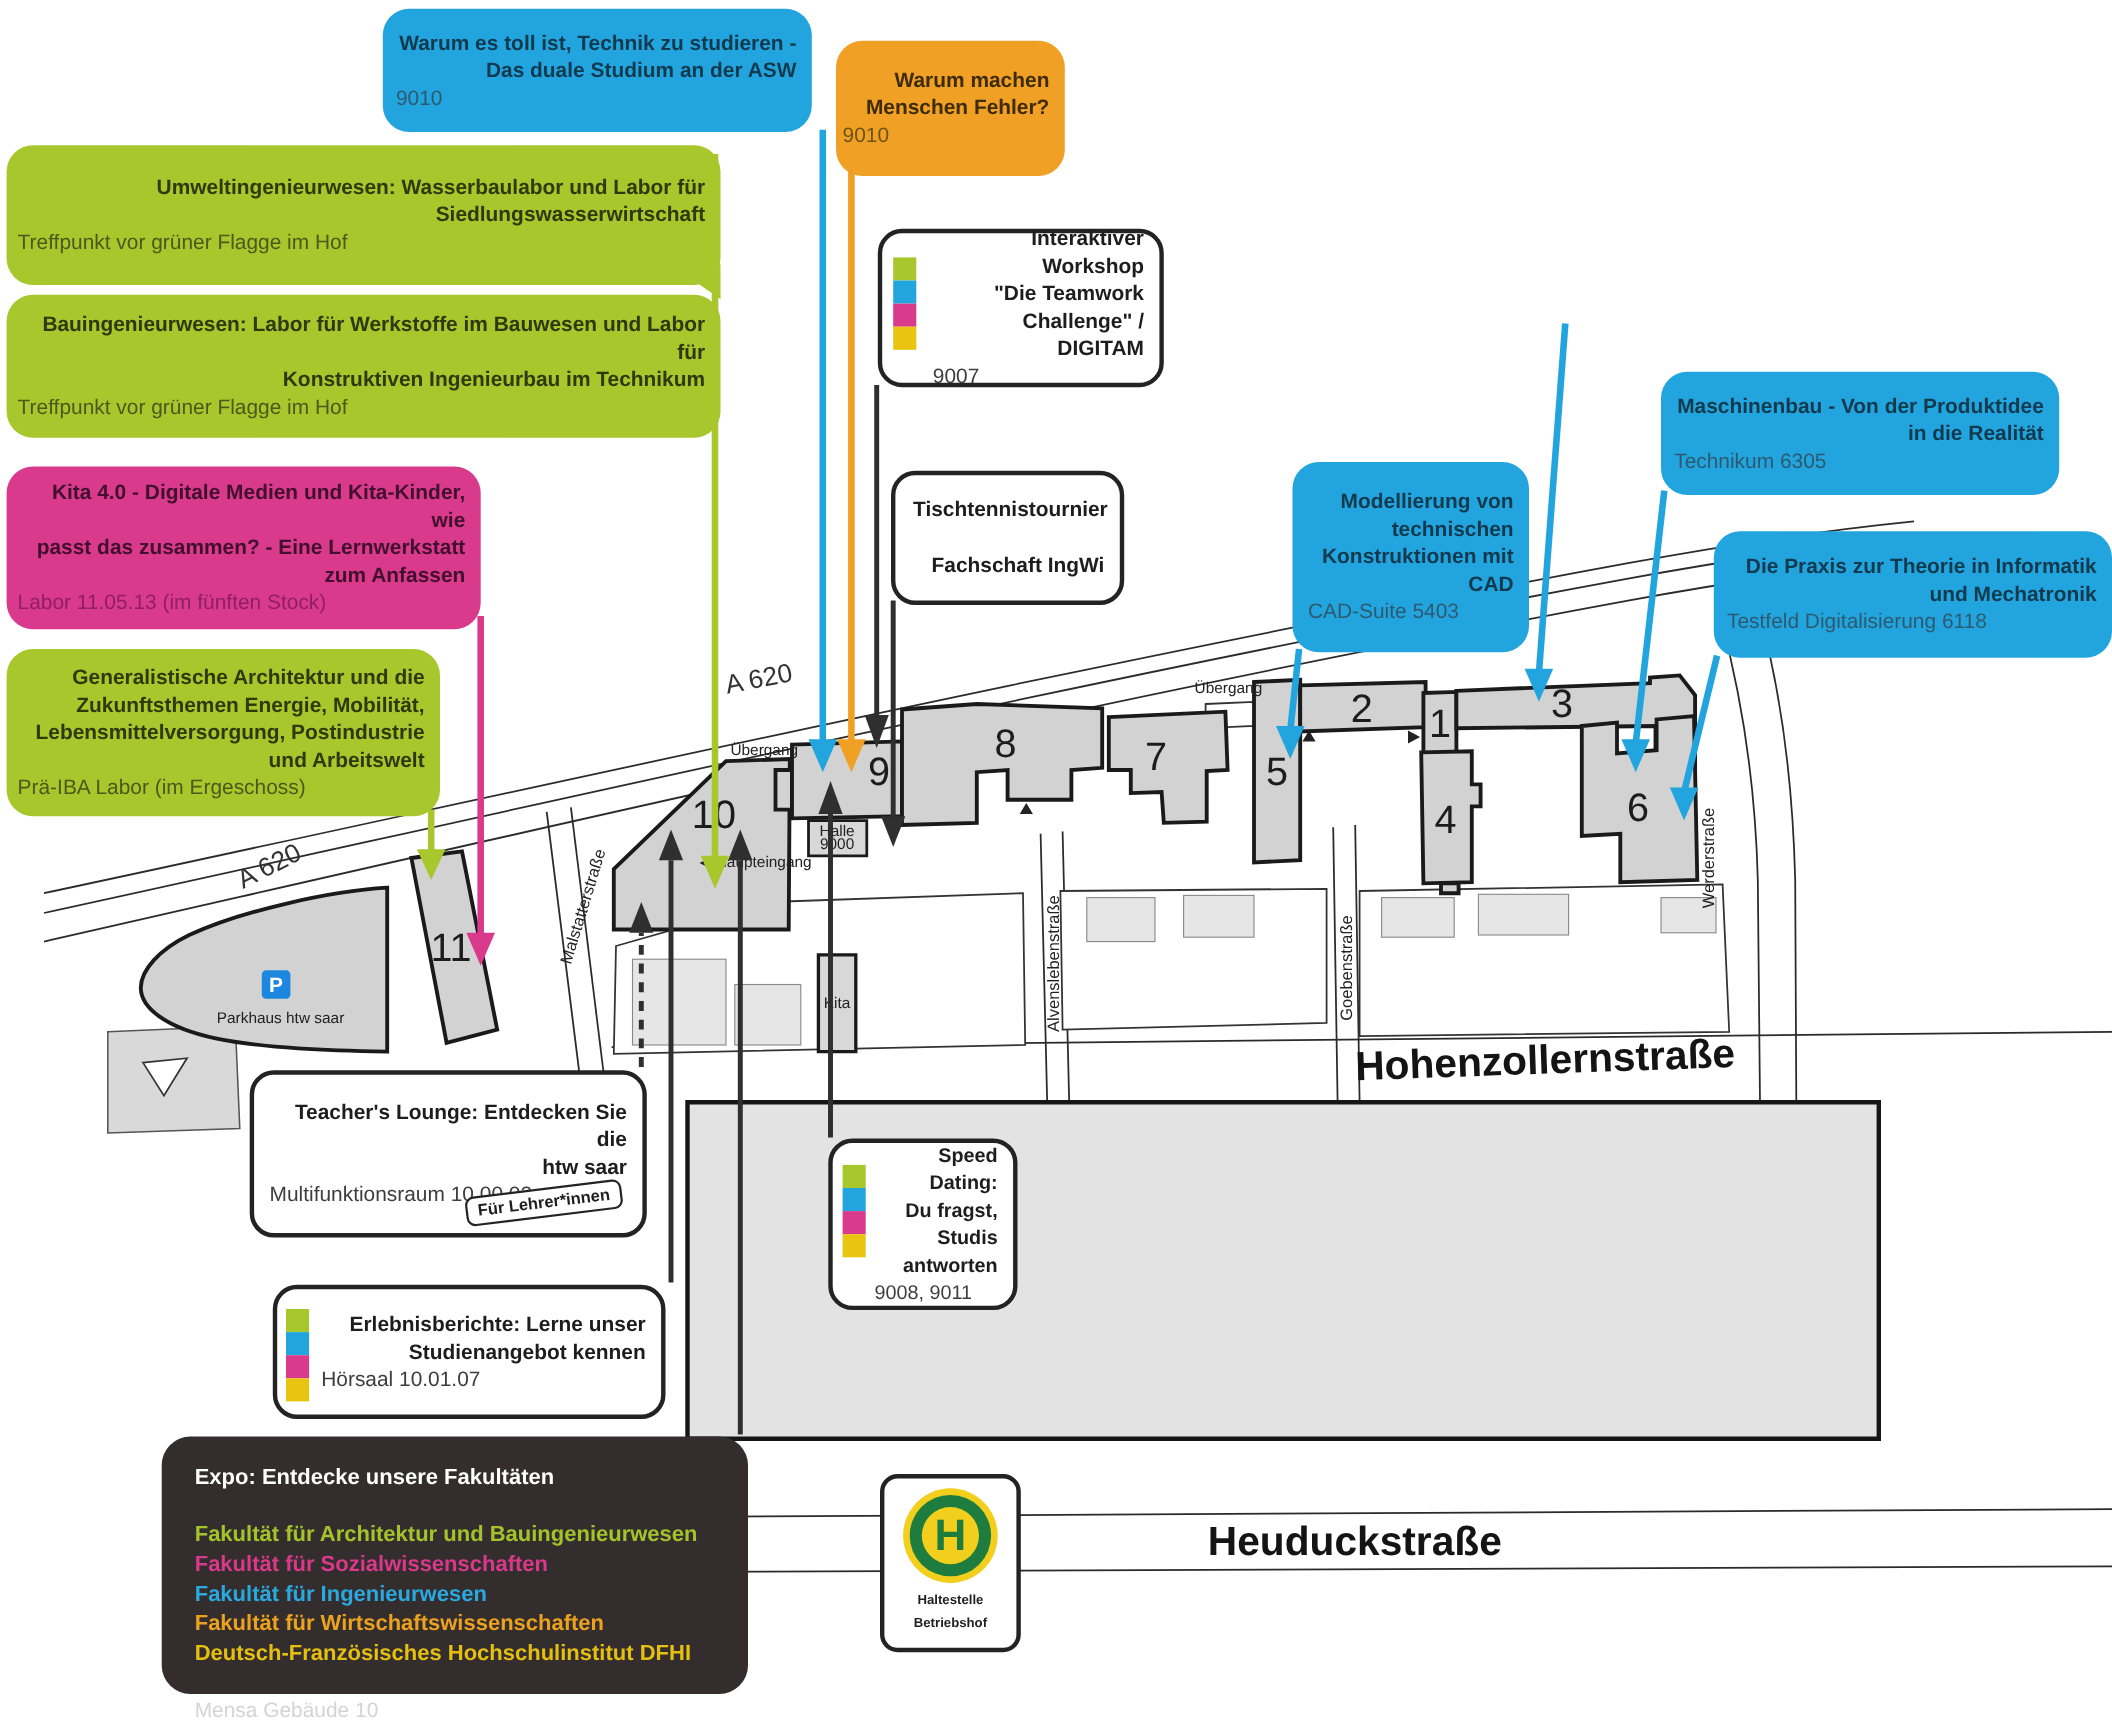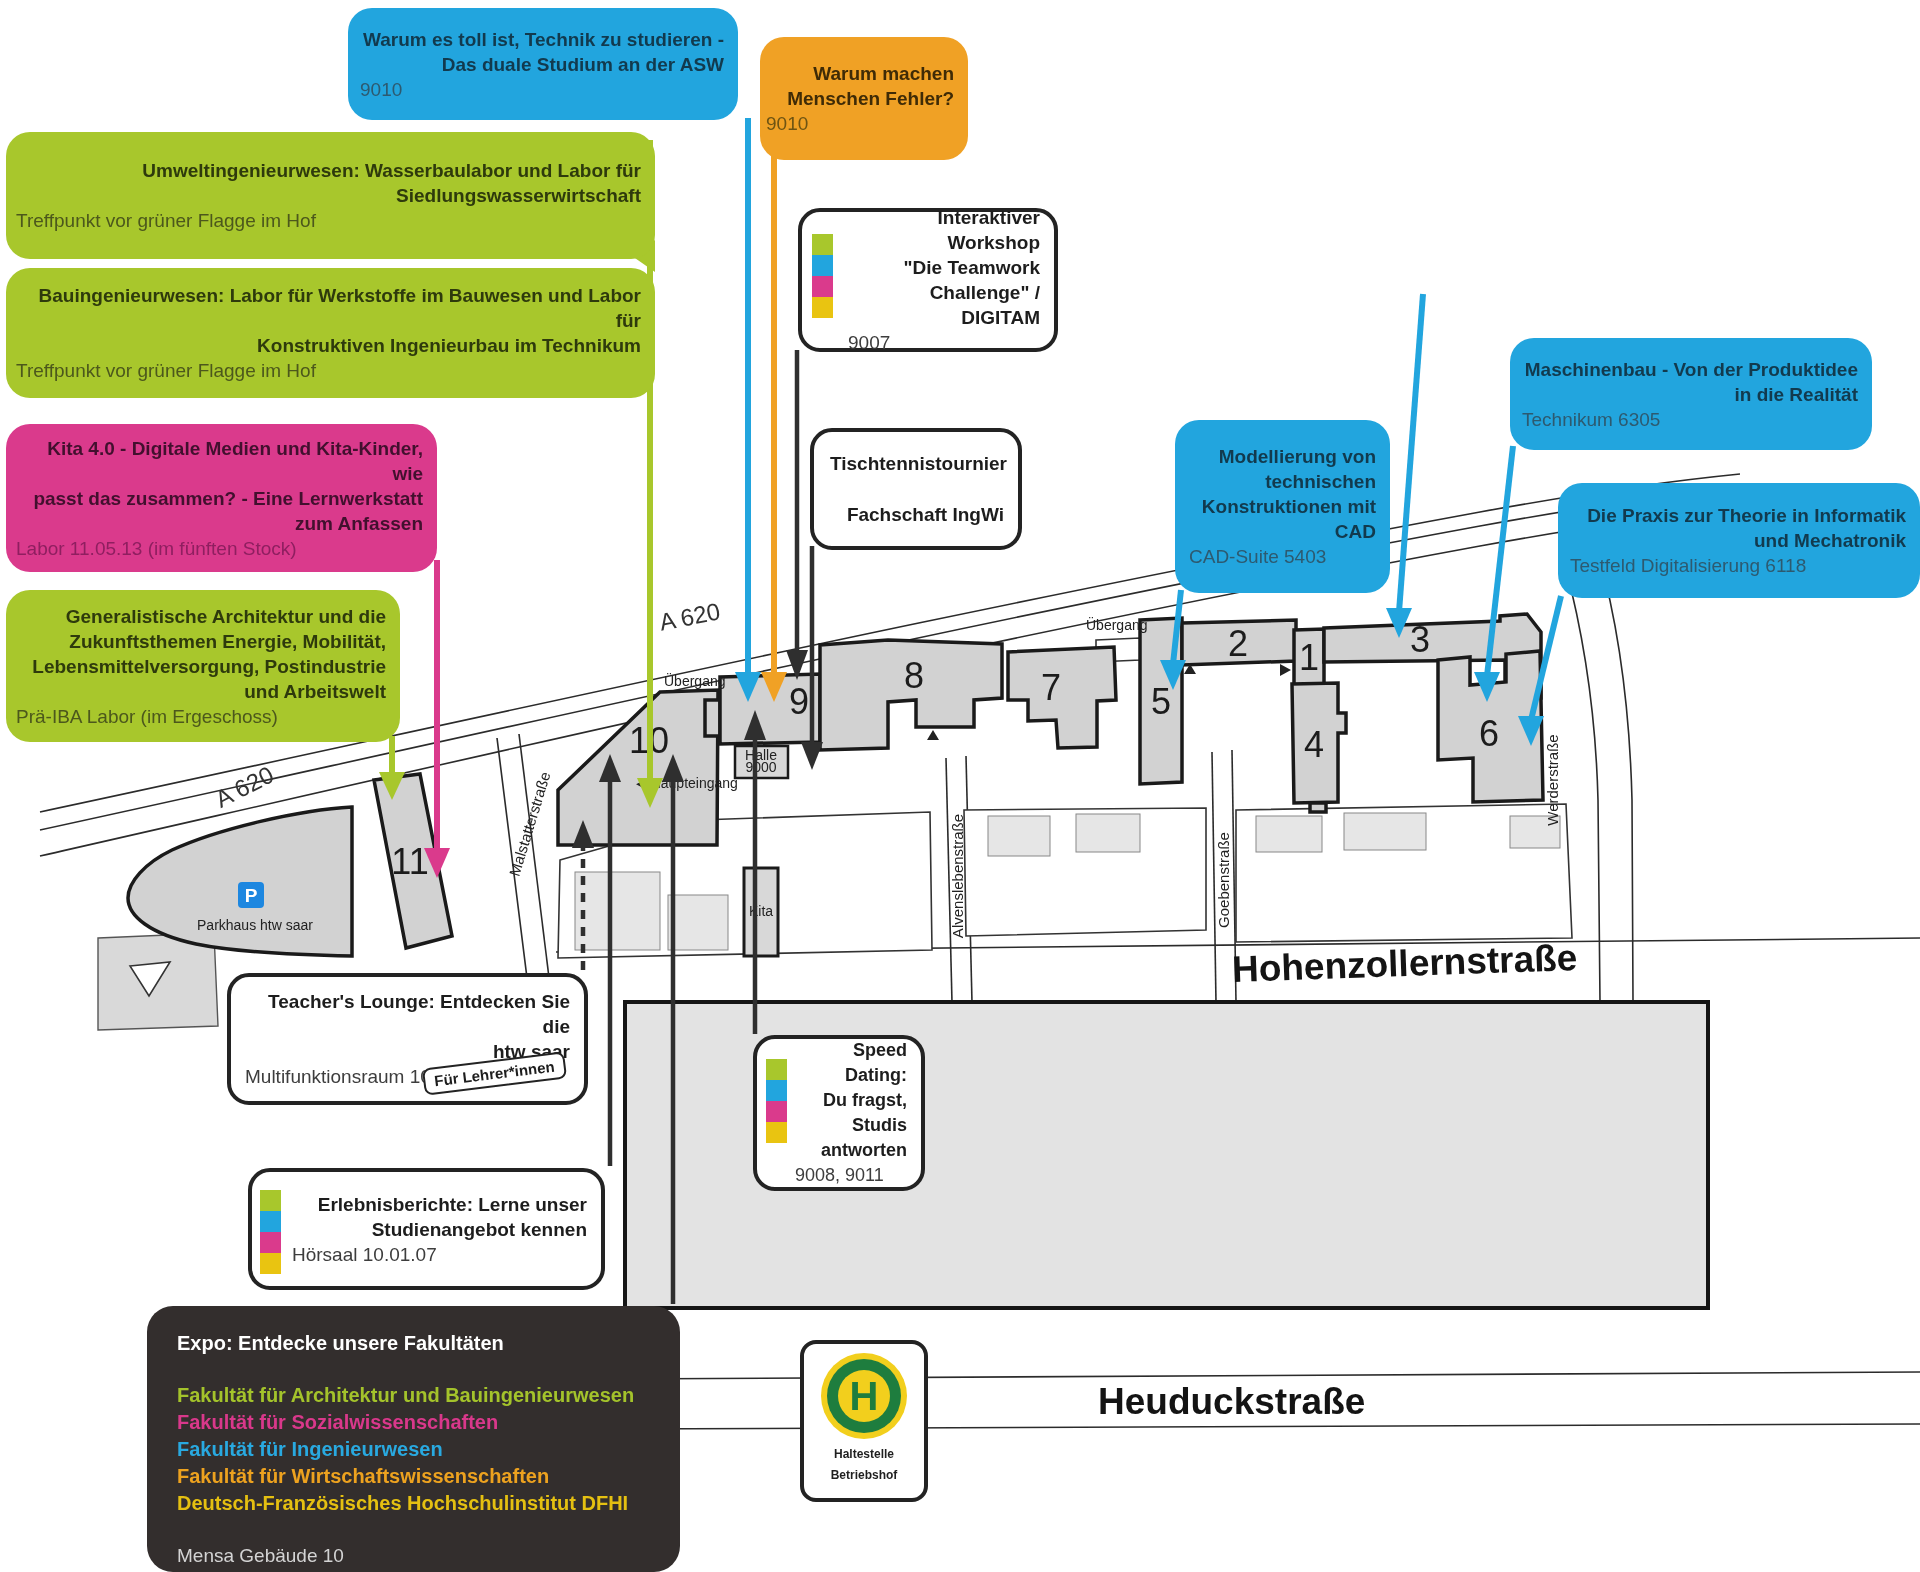--- a/index.html
+++ b/index.html
@@ -25,25 +25,25 @@
   #bx-arch{left:6px;top:590px;width:394px;height:152px}
   #bx-asw{left:348px;top:8px;width:390px;height:112px;padding-left:12px}
   #bx-fehler{left:760px;top:37px;width:208px;height:123px;padding-left:6px}
   #bx-workshop{left:798px;top:208px;width:260px;height:144px;padding-left:46px}
   #bx-tt{left:810px;top:428px;width:212px;height:122px;padding-left:16px}
   #bx-tt .gap{margin-top:26px}
   #bx-cad{left:1175px;top:420px;width:215px;height:173px;padding-left:14px}
   #bx-hoch{left:1420px;top:178px;width:362px;height:118px;padding-left:12px}
   #bx-masch{left:1510px;top:338px;width:362px;height:112px;padding-left:12px}
   #bx-praxis{left:1558px;top:483px;width:362px;height:115px;padding-left:12px}
-  #bx-lounge{left:227px;top:973px;width:361px;height:132px;padding-left:14px}
+  #bx-lounge{left:227px;top:973px;width:361px;height:152px;padding-left:14px}
   #bx-erlebnis{left:248px;top:1168px;width:357px;height:122px;padding-left:40px}
   #bx-speed{left:753px;top:1035px;width:172px;height:156px;padding-left:38px}
   #bx-speed .tl,#bx-speed .rm{font-size:18px;line-height:25px}
-  #bx-expo{left:147px;top:1306px;width:533px;height:266px;background:#332e2d;border-radius:26px;
+  #bx-expo{left:147px;top:1306px;width:533px;height:234px;background:#332e2d;border-radius:26px;
            justify-content:flex-start;padding:24px 20px 20px 30px}
   #bx-expo .xt{color:#ffffff;font-weight:700;font-size:20px;line-height:26px}
   #bx-expo .fac{font-weight:700;font-size:20px;line-height:27px}
   #bx-expo .facs{margin-top:26px}
   #bx-expo .mensa{color:#d4d4d4;font-size:19px;margin-top:28px}
 
   .legend{position:absolute;left:10px;top:22px;display:flex;flex-direction:column}
   .legend i{width:21px;height:21px;display:block}
   #bx-erlebnis .legend{left:8px;top:18px}
   #bx-speed .legend{left:9px;top:20px}

